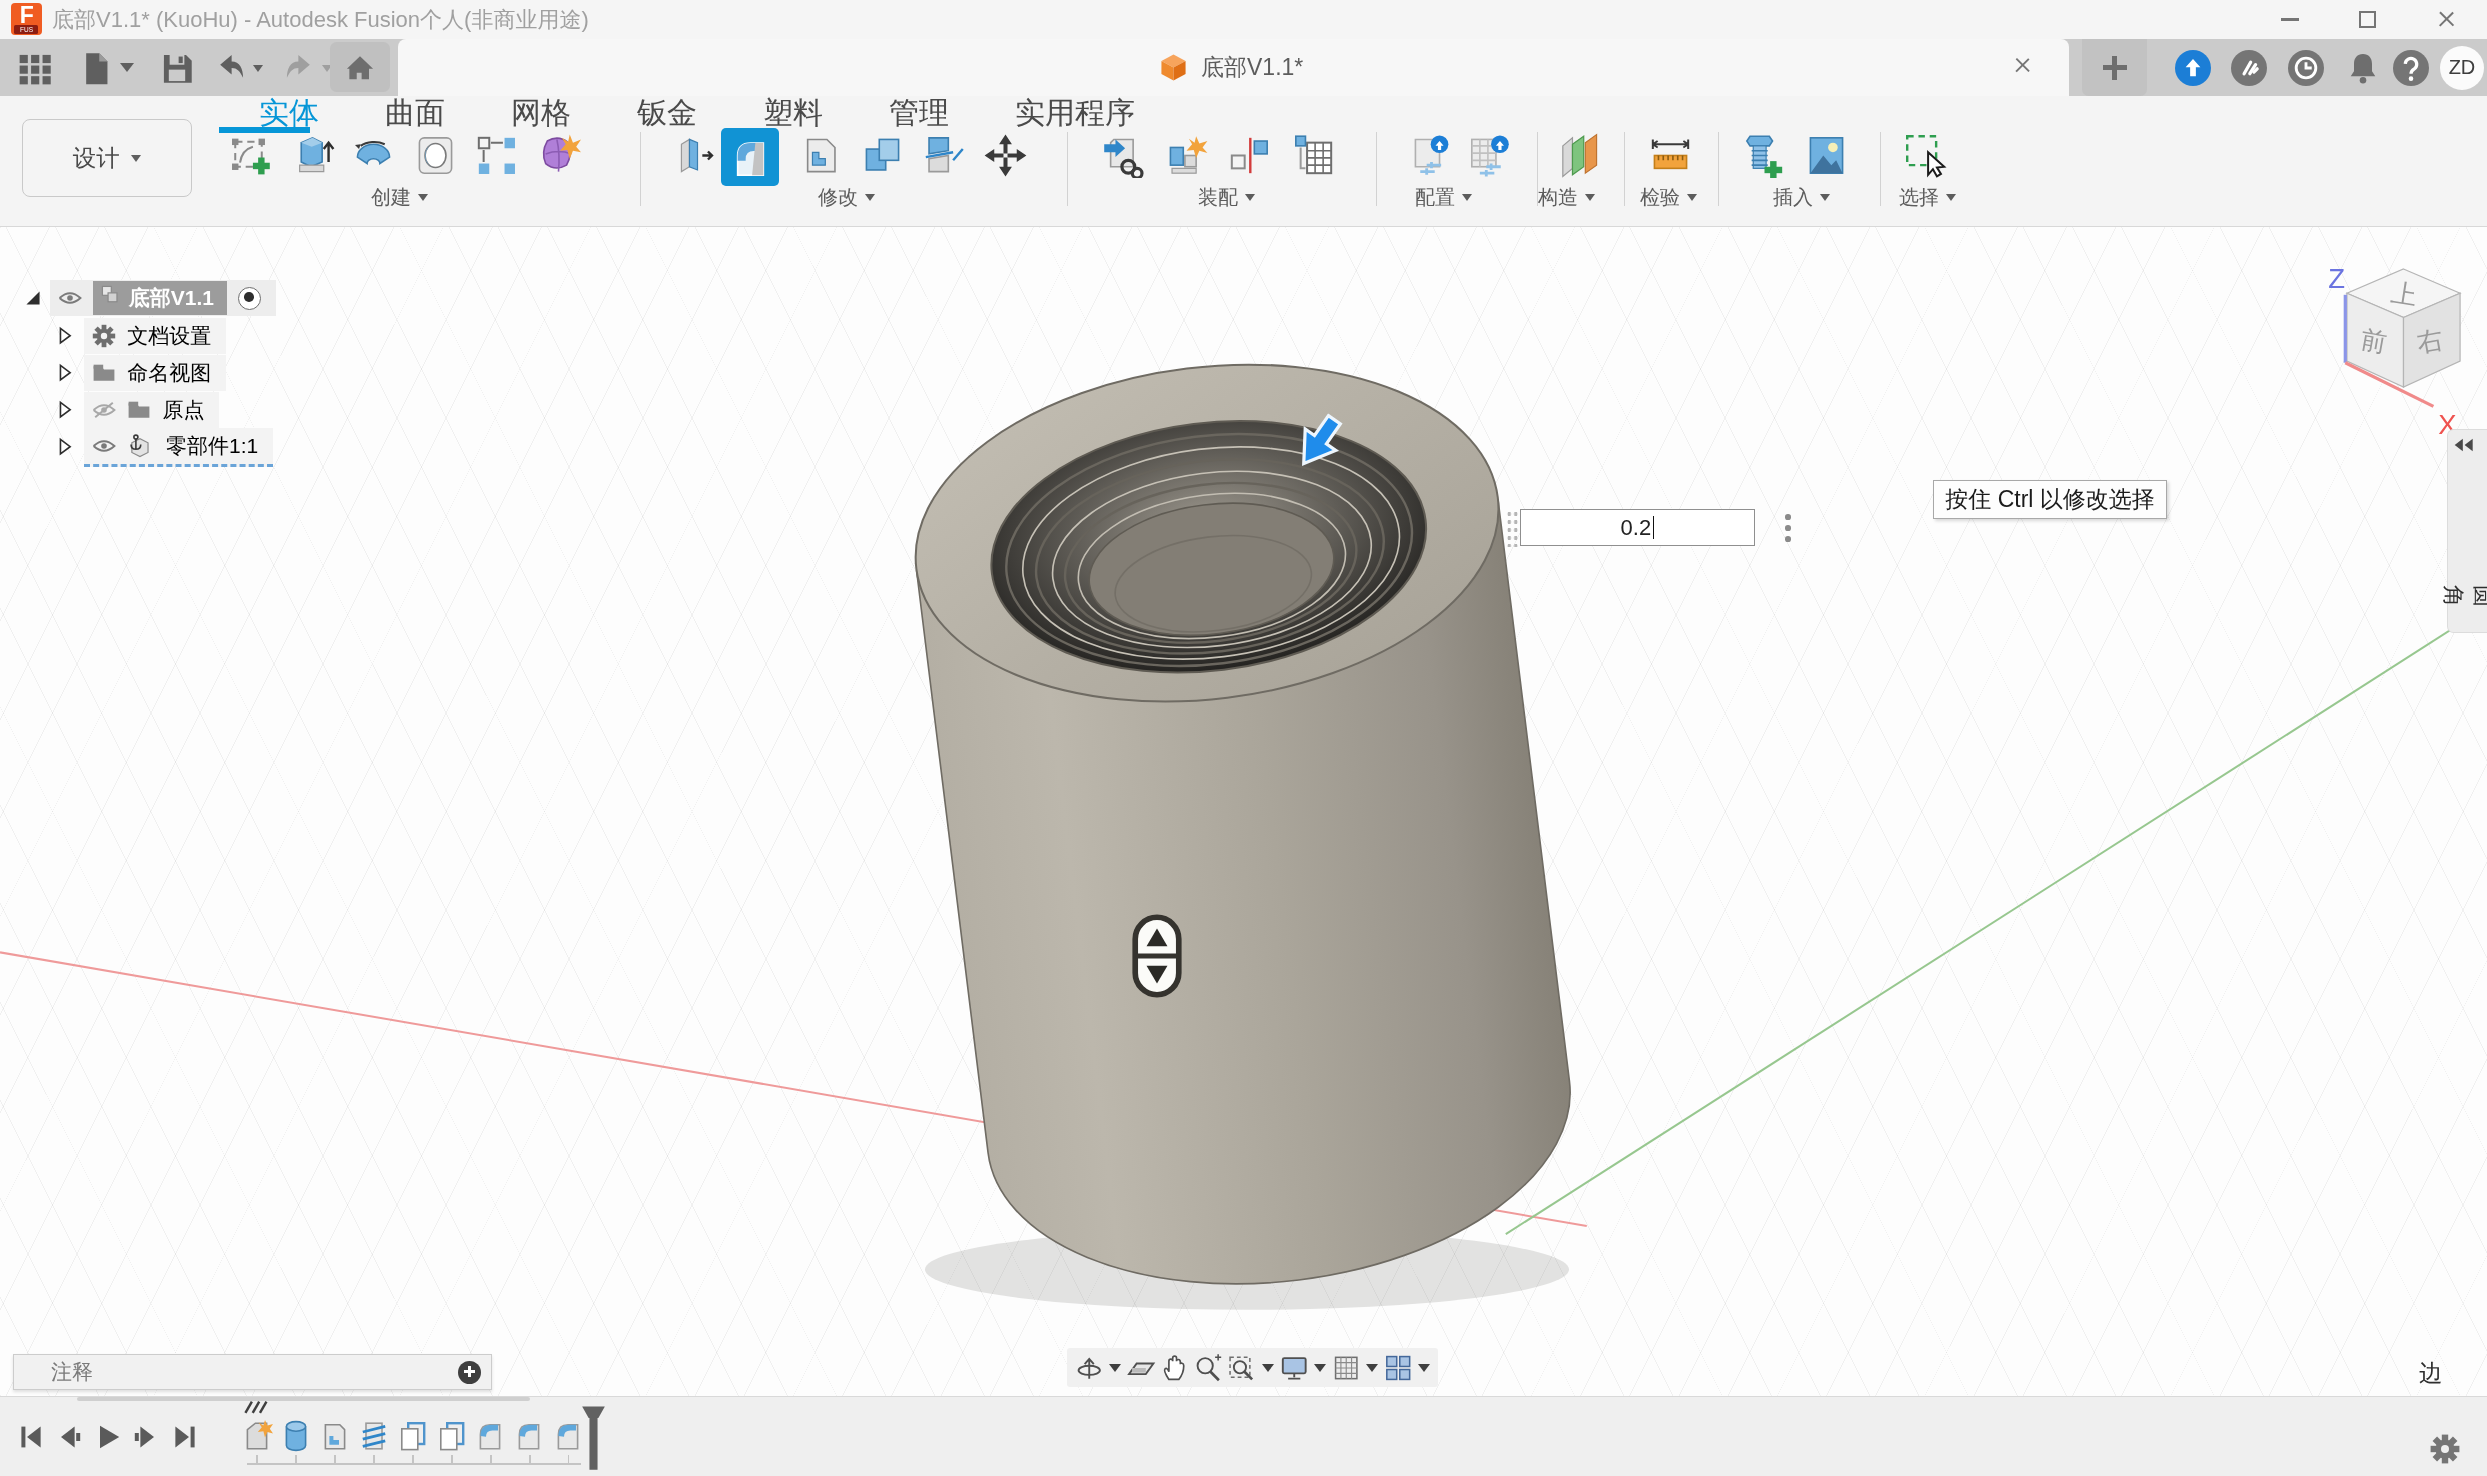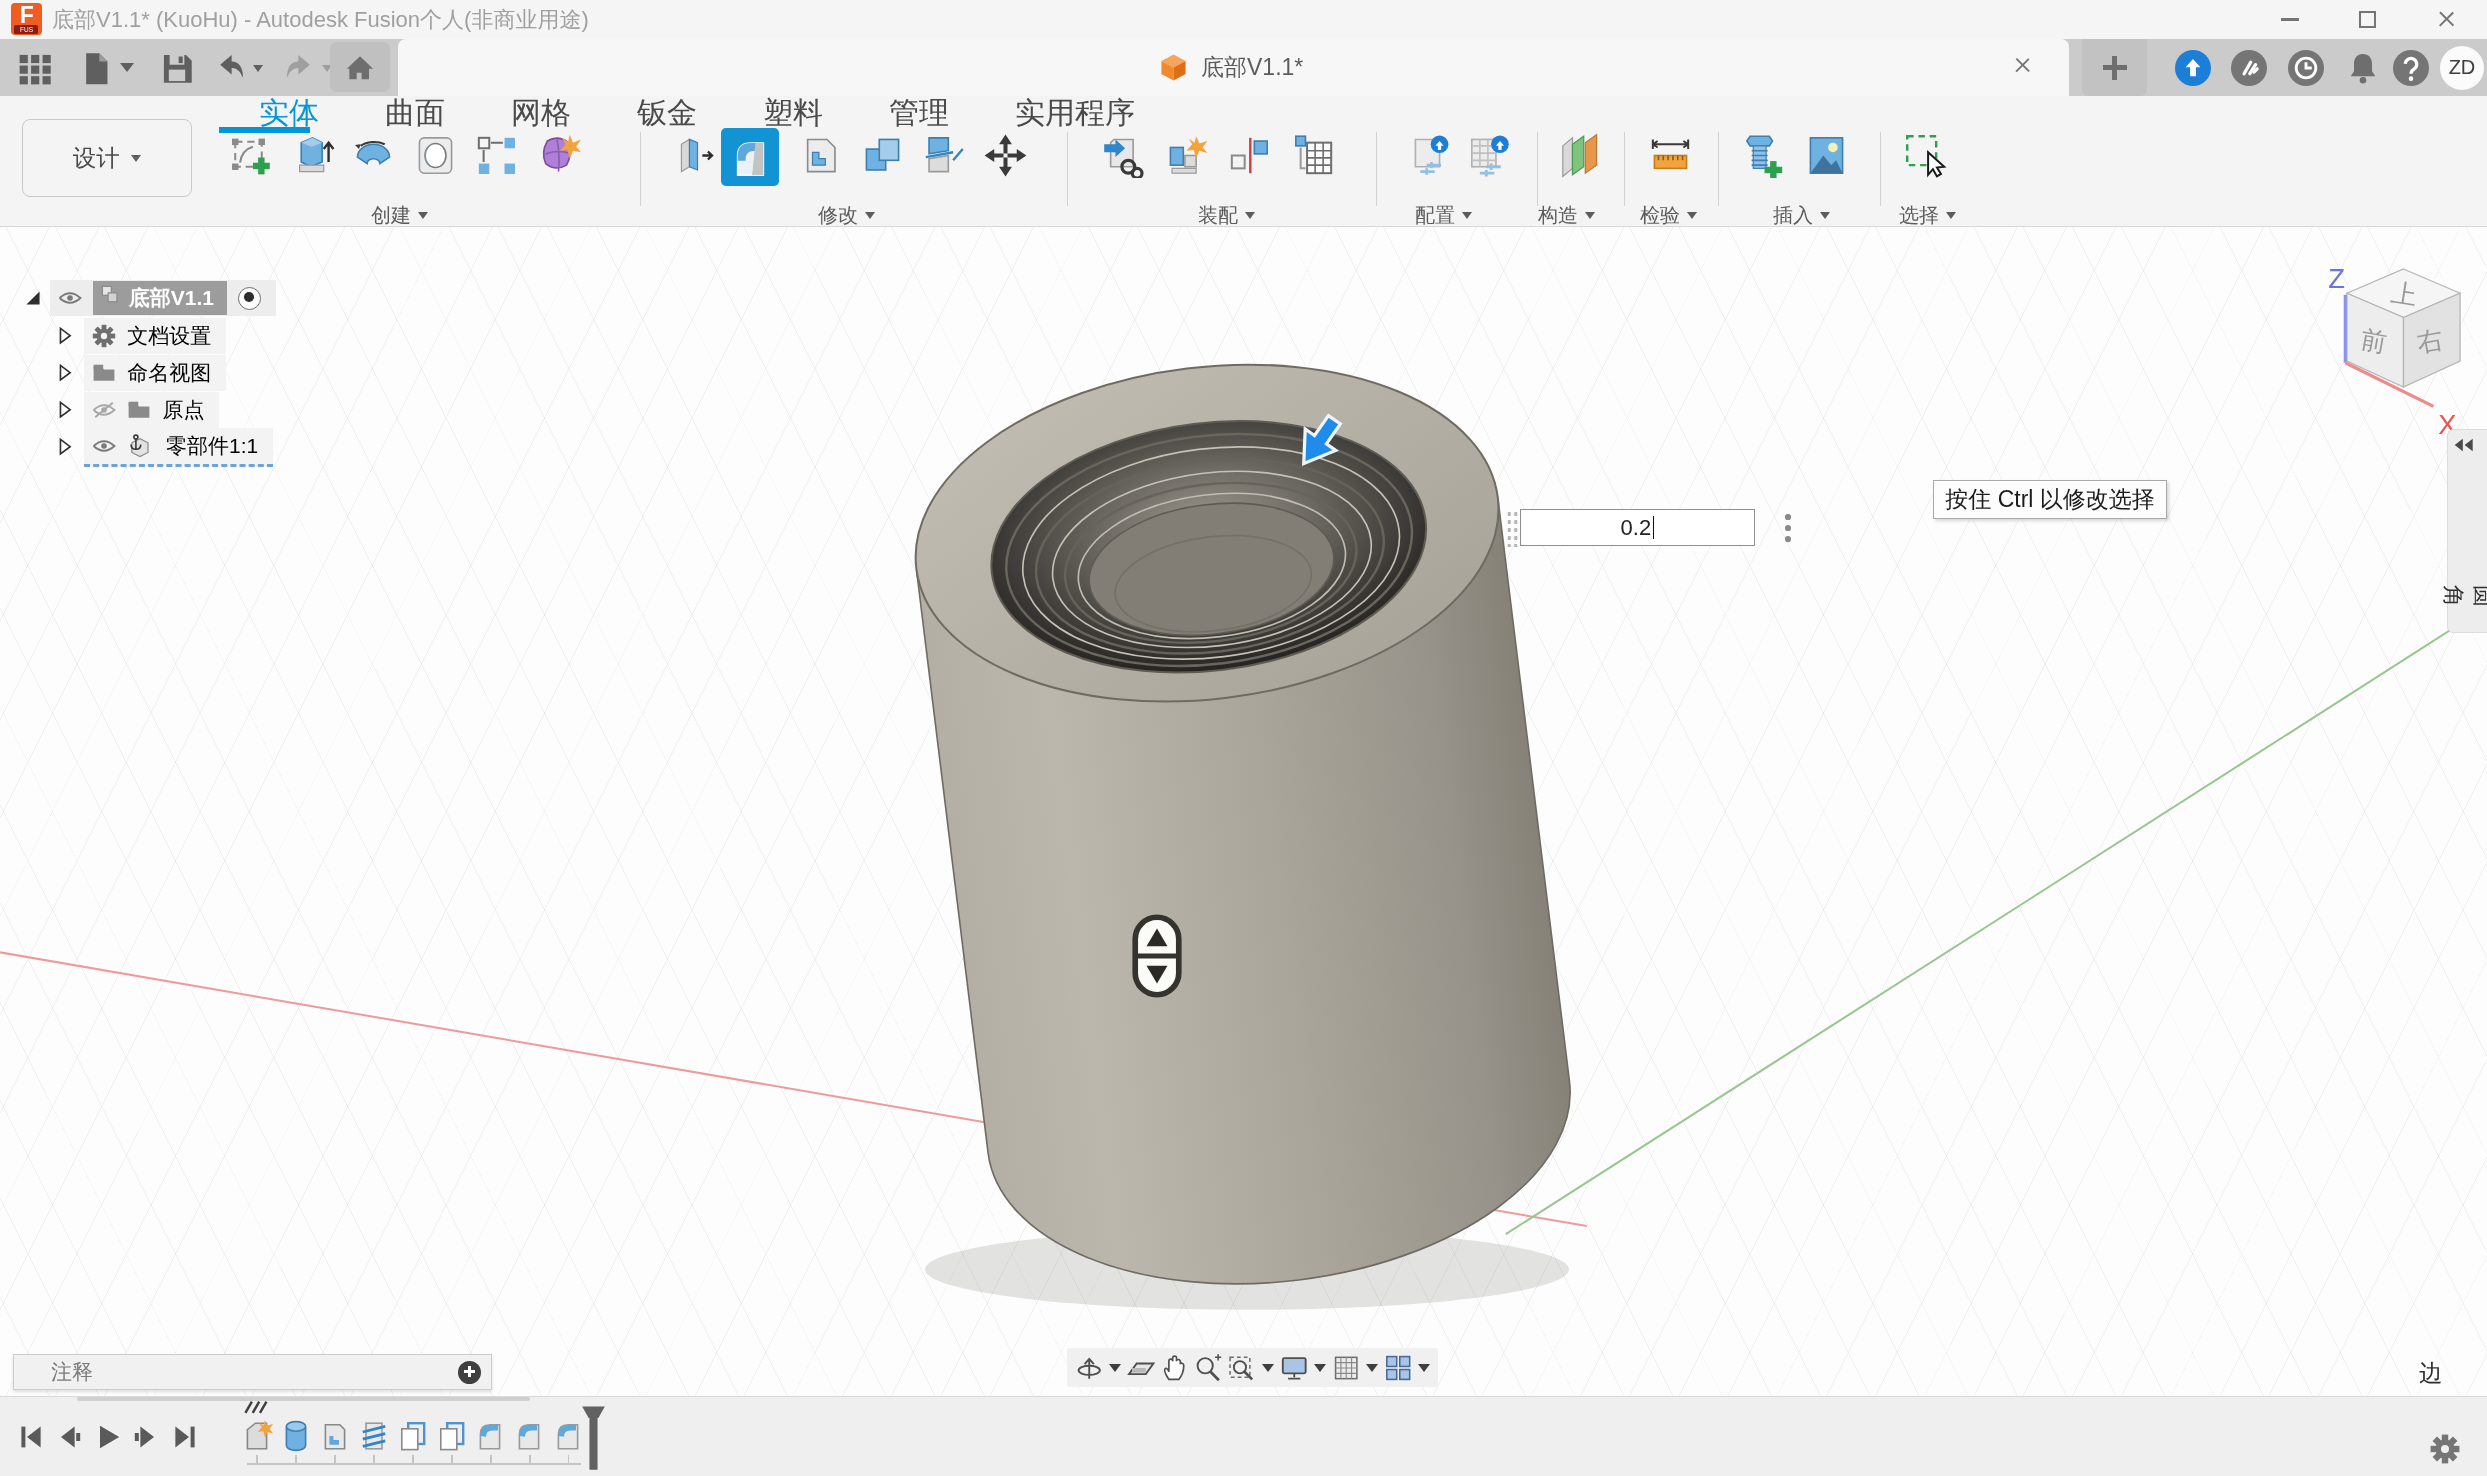--- a/index.html
+++ b/index.html
@@ -45,21 +45,21 @@
   #ribbon{position:absolute;left:0;top:96px;width:2487px;height:131px;background:#f4f4f4;border-bottom:1.6px solid #d8d8d8;box-sizing:border-box;}
   #design-menu{position:absolute;left:22px;top:23px;width:168px;height:76px;border:1.6px solid #c9c9c9;border-radius:8px;background:#f4f4f4;display:flex;align-items:center;justify-content:center;gap:11.3px;font-size:23.5px;color:#4a4a4a;}
   #ribbon-tabs{position:absolute;left:219px;top:3.2px;display:flex;gap:66px;font-size:30px;color:#4a4a4a;margin-left:40px;}
   #ribbon-tabs .tab{height:27.5px;line-height:27.5px;}
   #ribbon-tabs .tab.active{color:#0696d7;}
   #tab-underline{position:absolute;left:219px;top:31px;width:91px;height:5.7px;background:#0696d7;}
   .ric{position:absolute;top:37px;width:45px;height:45px;}
   .ric svg{width:45px;height:45px;}
   .ric.big{top:32px;width:58px;height:58px;background:#1193d4;border-radius:4.9px;padding:6.5px;box-sizing:border-box;}
   .ric.big svg{width:45px;height:45px;}
-  .rgl{position:absolute;top:106px;display:flex;align-items:center;gap:6.5px;font-size:20px;color:#5c5c5c;}
+  .rgl{position:absolute;top:88px;display:flex;align-items:center;gap:6.5px;font-size:20px;color:#5c5c5c;}
   .rgl .caret{border-left-width:5.7px;border-right-width:5.7px;border-top-width:7.3px;border-top-color:#5c5c5c;}
   .rsep{position:absolute;top:36px;width:0.8px;height:74px;background:#d2d2d2;}
 
   
   #canvas{position:absolute;left:0;top:227px;width:2487px;height:1169px;
     background:
       repeating-linear-gradient(116.57deg, rgba(0,0,0,0.05) 0 0.8px, transparent 0.8px 44px),
       repeating-linear-gradient(63.43deg, rgba(0,0,0,0.05) 0 0.8px, transparent 0.8px 44px),
       #fdfdfd;}
 

